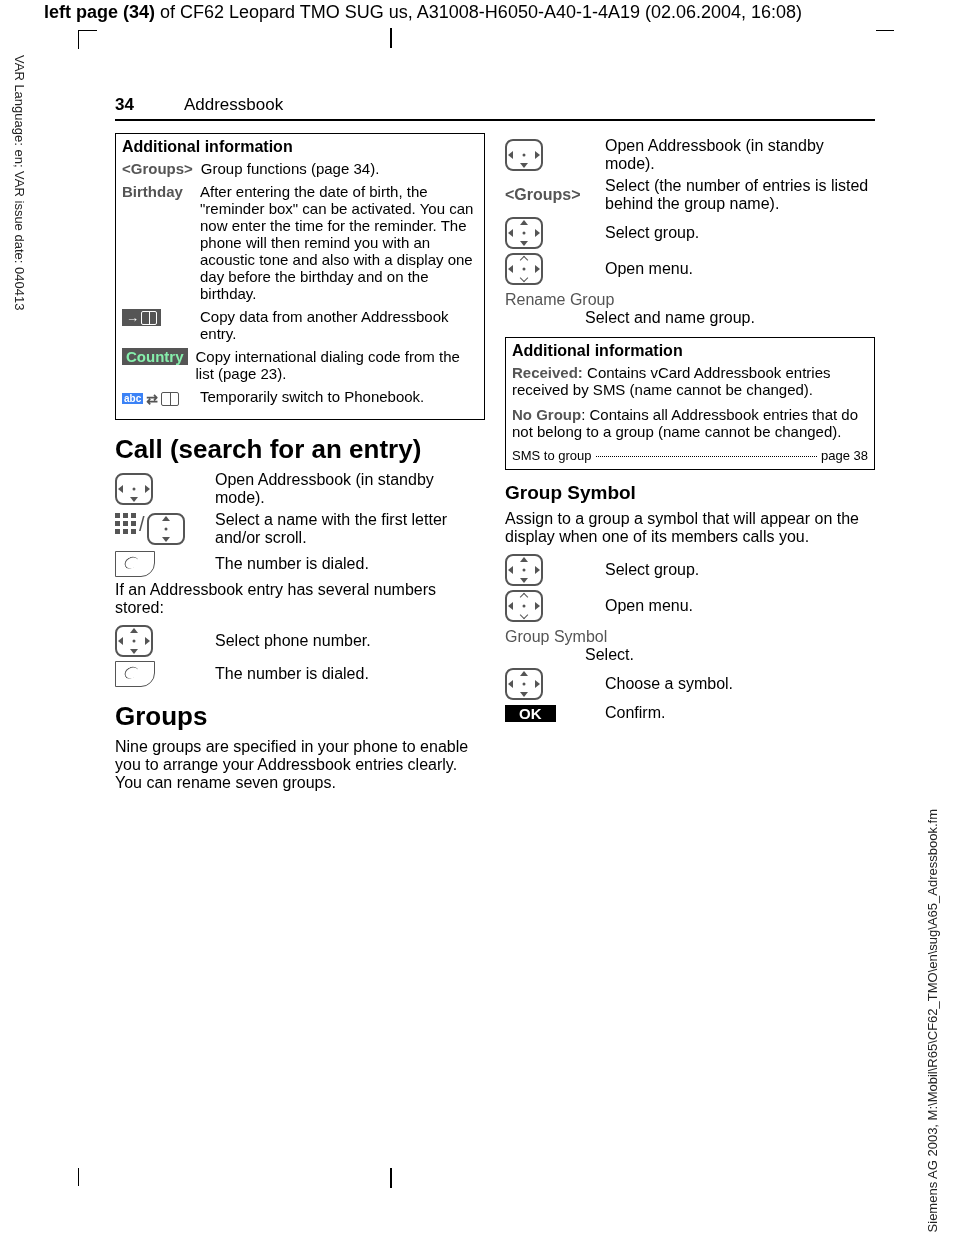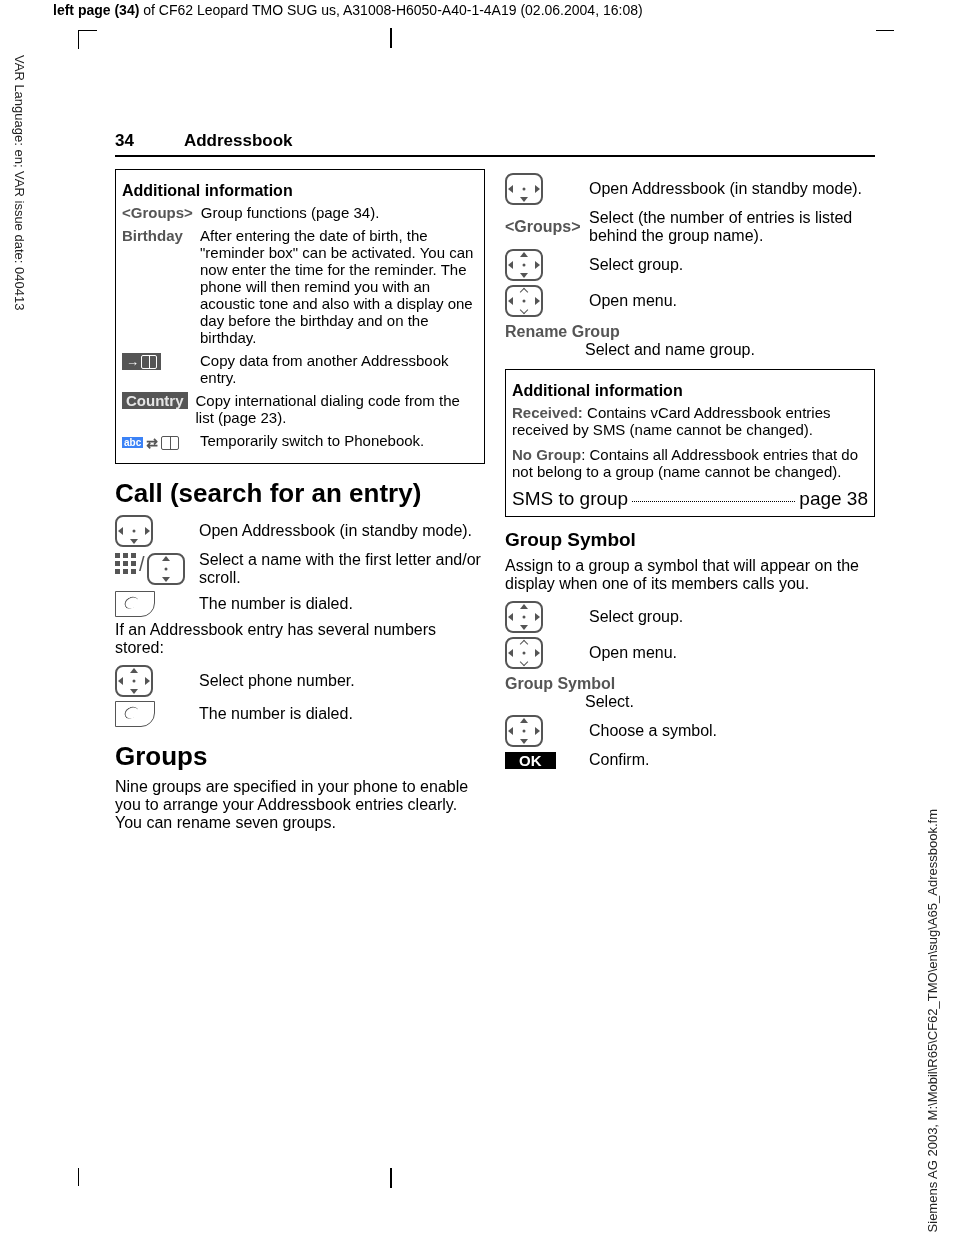--- a/index.html
+++ b/index.html
@@ -8,22 +8,22 @@
     font-size: 16px;
     color: #000;
     width: 954px;
     height: 1246px;
     position: relative;
     background: #fff;
   }
   .header-bar {
     position: absolute;
     top: 2px;
-    left: 53px;
-    font-size: 14px;
+    left: 44px;
+    font-size: 18px;
   }
   .header-bar .bold { font-weight: bold; }
   .side-left {
     position: absolute;
     top: 55px;
     left: 12px;
     writing-mode: vertical-rl;
     font-size: 13px;
     color: #222;
   }
@@ -44,36 +44,36 @@
   }
   .page-header {
     display: flex;
     align-items: baseline;
     border-bottom: 2px solid #000;
     padding-bottom: 4px;
     margin-bottom: 12px;
     text-align: center;
   }
   .page-num { font-weight: bold; font-size: 17px; margin-right: 50px; }
-  .page-title { font-weight: bold; font-size: 17px; margin-top: 36px; }
+  .page-title { font-weight: normal; font-size: 17px; }
   .columns { display: flex; gap: 20px; }
   .col { flex: 1 1 50%; }
 
-  .info-box { border: 1.5px solid #000; padding: 12px 6px 6px 6px; font-size: 15px; }
+  .info-box { border: 1.5px solid #000; padding: 4px 6px 6px 6px; font-size: 15px; }
   .info-box .box-title { font-weight: bold; margin-bottom: 4px; font-size: 16px; }
   .info-row { display: flex; gap: 8px; margin-bottom: 6px; align-items: flex-start; }
   .info-key { flex: 0 0 70px; font-weight: bold; color: #555; }
-  .info-key.tag { background: #555; color: #e5e5e5; padding: 0 4px; font-weight: bold; display: inline-block; flex: 0 0 auto; }
+  .info-key.tag { background: #555; color: #86efac; padding: 0 4px; font-weight: bold; display: inline-block; flex: 0 0 auto; }
   .info-val { flex: 1; }
 
   h1 { font-weight: bold; font-size: 26px; margin: 14px 0 6px 0; }
   h2 { font-weight: bold; font-size: 19px; margin: 12px 0 6px 0; }
   p { margin: 4px 0 8px 0; font-size: 16px; }
 
-  .step-row { display: flex; align-items: center; gap: 4px; margin: 4px 0; }
+  .step-row { display: flex; align-items: center; gap: 20px; margin: 4px 0; }
   .step-icon { flex: 0 0 80px; display: flex; justify-content: flex-start; }
   .step-text { flex: 1; font-size: 16px; }
 
   .nav-icon {
     width: 34px; height: 28px; border: 2px solid #555; border-radius: 8px;
     position: relative; display: inline-block;
   }
   .nav-icon::before, .nav-icon::after { content: ""; position: absolute; }
   .nav-dot { position:absolute; top:50%; left:50%; width:3px; height:3px; background:#555; border-radius:50%; transform:translate(-50%,-50%); }
   .arrow { position:absolute; width:0; height:0; }
@@ -110,24 +110,24 @@
 
   .copy-icon {
     display:inline-flex; align-items:center; gap:2px;
     background:#555; color:#fff; padding:1px 4px; font-size:13px;
   }
   .book { width:14px; height:12px; border:1.5px solid #fff; border-radius:2px; position:relative; display:inline-block; }
   .book::after{ content:""; position:absolute; left:50%; top:0; bottom:0; width:1px; background:#fff; }
 
   .ok-badge { background:#000; color:#fff; font-weight:bold; padding:0 14px; font-size:15px; display:inline-block; }
 
-  .sms-line { display:flex; align-items:baseline; white-space:nowrap; font-size:19px; }
+  .sms-line { display:flex; align-items:baseline; white-space:nowrap; font-size:13px; }
   .dots { border-bottom:1px dotted #000; flex:1; margin:0 4px; position:relative; top:-3px; }
 
-  .rename-lbl { font-weight:bold; color:#555; font-size:16px; margin-top:6px; }
+  .rename-lbl { font-weight:normal; color:#555; font-size:16px; margin-top:6px; }
   .indent-text { margin-left: 80px; }
 
   .swap-icon { display:inline-flex; align-items:center; gap:3px; }
   .abc-box { background:#3b82f6; color:#fff; font-size:10px; padding:0 2px; }
   .swap-arrows { font-size:14px; color:#555; }
   .book2 { width:16px; height:12px; border:1.5px solid #555; border-radius:2px; position:relative; display:inline-block; }
   .book2::after{ content:""; position:absolute; left:50%; top:0; bottom:0; width:1px; background:#555; }
 
   
   .crop { position:absolute; width:18px; height:18px; border-color:#000; }

